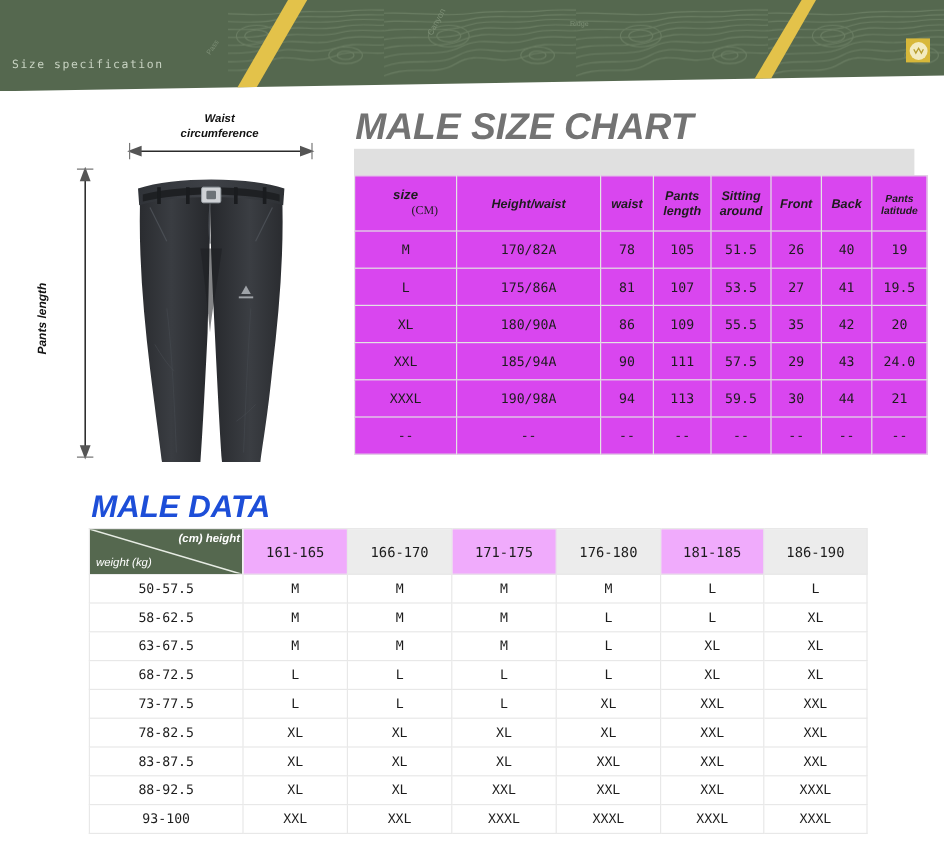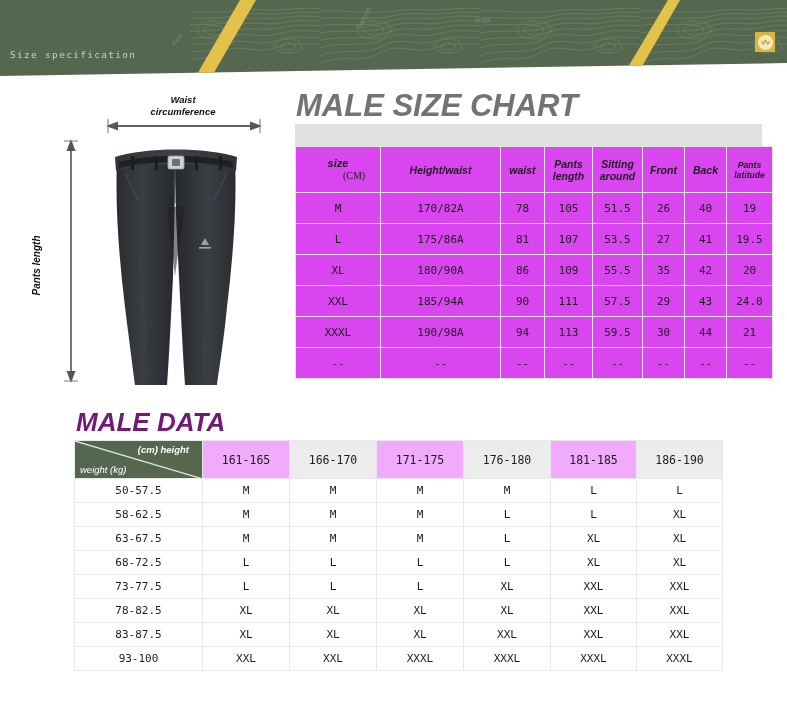--- a/index.html
+++ b/index.html
@@ -63,21 +63,21 @@
   .h-male-size {
     position: absolute; left: 296px; top: 88px;
     font-family: "Liberation Sans", sans-serif;
     font-size: 31px; font-weight: bold; font-style: italic;
     letter-spacing: 0px; color: #737373;
   }
   .h-male-data {
     position: absolute; left: 76px; top: 407px;
     font-family: "Liberation Sans", sans-serif;
     font-size: 26px; font-weight: bold; font-style: italic;
-    color: #701a75;
+    color: #1d4ed8;
   }
 
   
   .size-table-wrap { position: absolute; left: 295px; top: 124px; width: 467px; }
   .greyband { width: 100%; height: 22px; background: #e0e0e0; }
   table.size-table {
     border-collapse: collapse; width: 467px;
     table-layout: fixed; background: #d946ef;
   }
   table.size-table th, table.size-table td {
@@ -125,21 +125,21 @@
   table.data-table td {
     height: 24px;
     font-family: "DejaVu Sans Mono", monospace;
     font-size: 11px;
   }
   th.corner {
     position: relative; background: #55684f; padding: 0;
     border: 1px solid #55684f; overflow: hidden;
   }
   .corner-top {
-    position: absolute; right: 13px; top: 3px;
+    position: absolute; right: 2px; top: 3px;
     font-family: "Liberation Sans", sans-serif;
     font-size: 9.5px; font-style: italic; font-weight: bold;
     color: #ffffff; white-space: nowrap;
   }
   .corner-bot {
     position: absolute; left: 5px; bottom: 3px;
     font-family: "Liberation Sans", sans-serif;
     font-size: 9.5px; font-style: italic; font-weight: normal;
     color: #ffffff; white-space: nowrap;
   }
@@ -452,20 +452,29 @@
           <tr>
             <td>83-87.5</td>
             <td>XL</td>
             <td>XL</td>
             <td>XL</td>
             <td>XXL</td>
             <td>XXL</td>
             <td>XXL</td>
           </tr>
           <tr>
+            <td>88-92.5</td>
+            <td>XL</td>
+            <td>XL</td>
+            <td>XXL</td>
+            <td>XXL</td>
+            <td>XXL</td>
+            <td>XXXL</td>
+          </tr>
+          <tr>
             <td>93-100</td>
             <td>XXL</td>
             <td>XXL</td>
             <td>XXXL</td>
             <td>XXXL</td>
             <td>XXXL</td>
             <td>XXXL</td>
           </tr>
         </tbody>
     </table>

